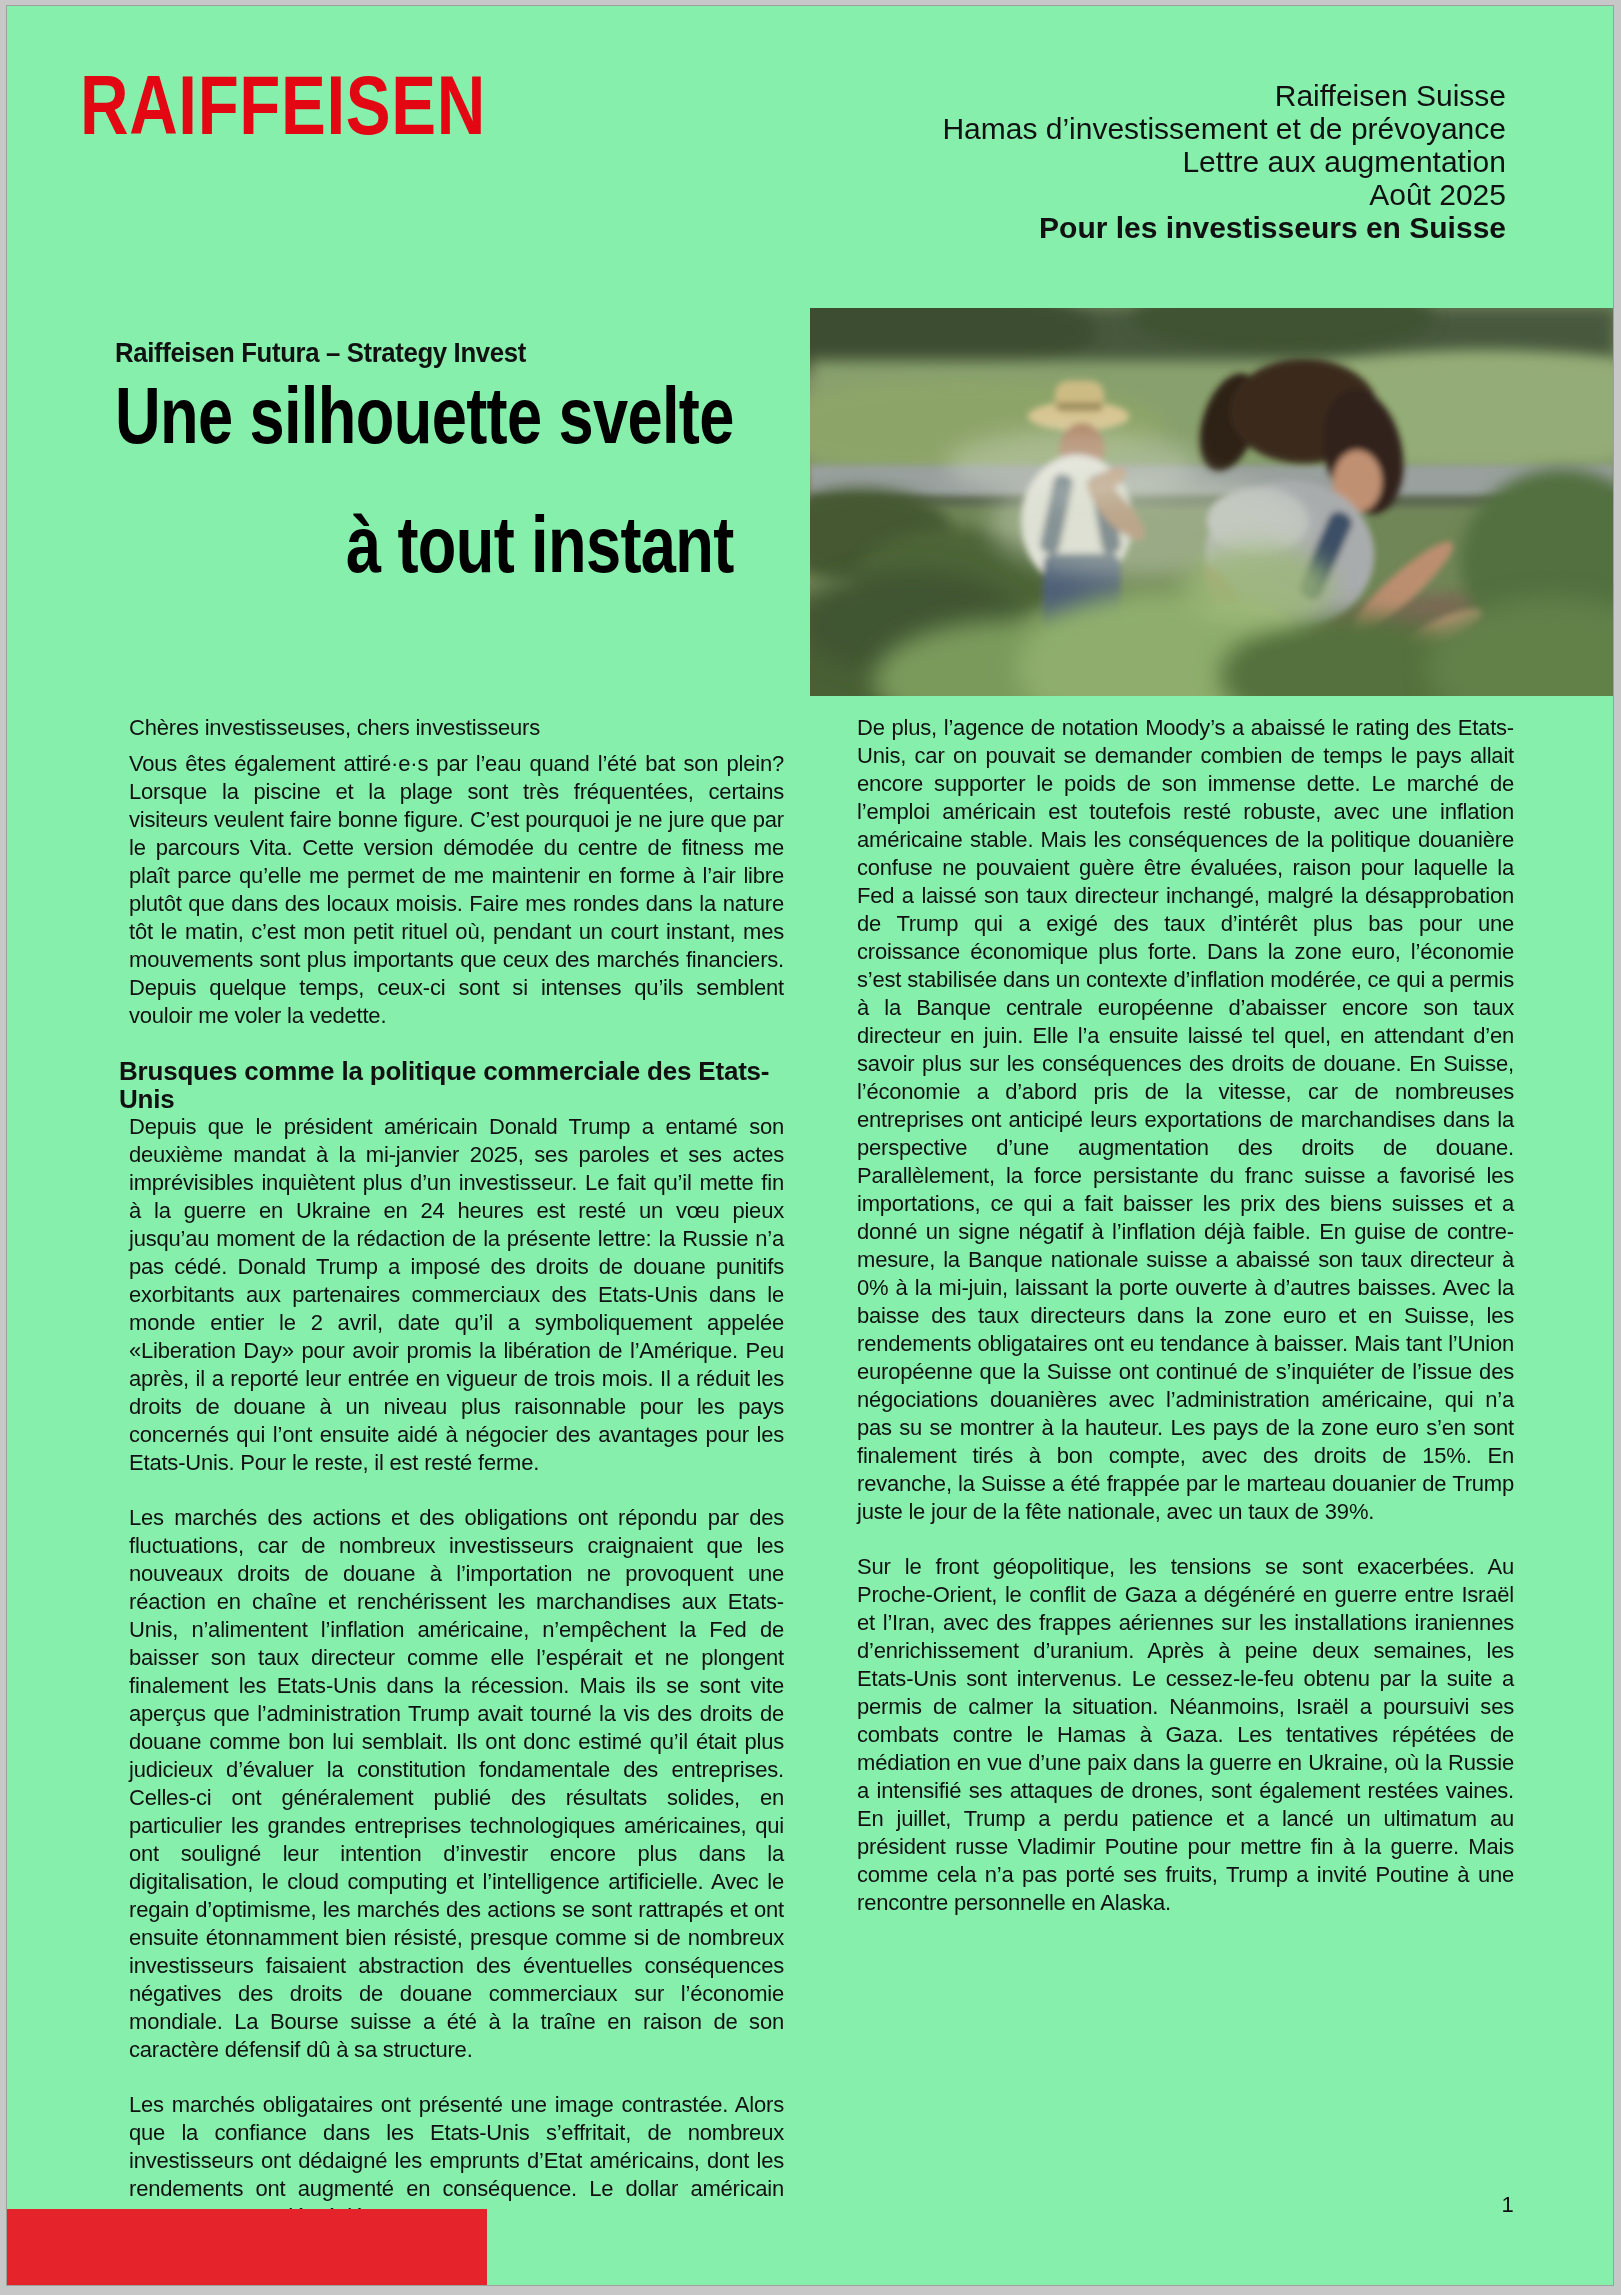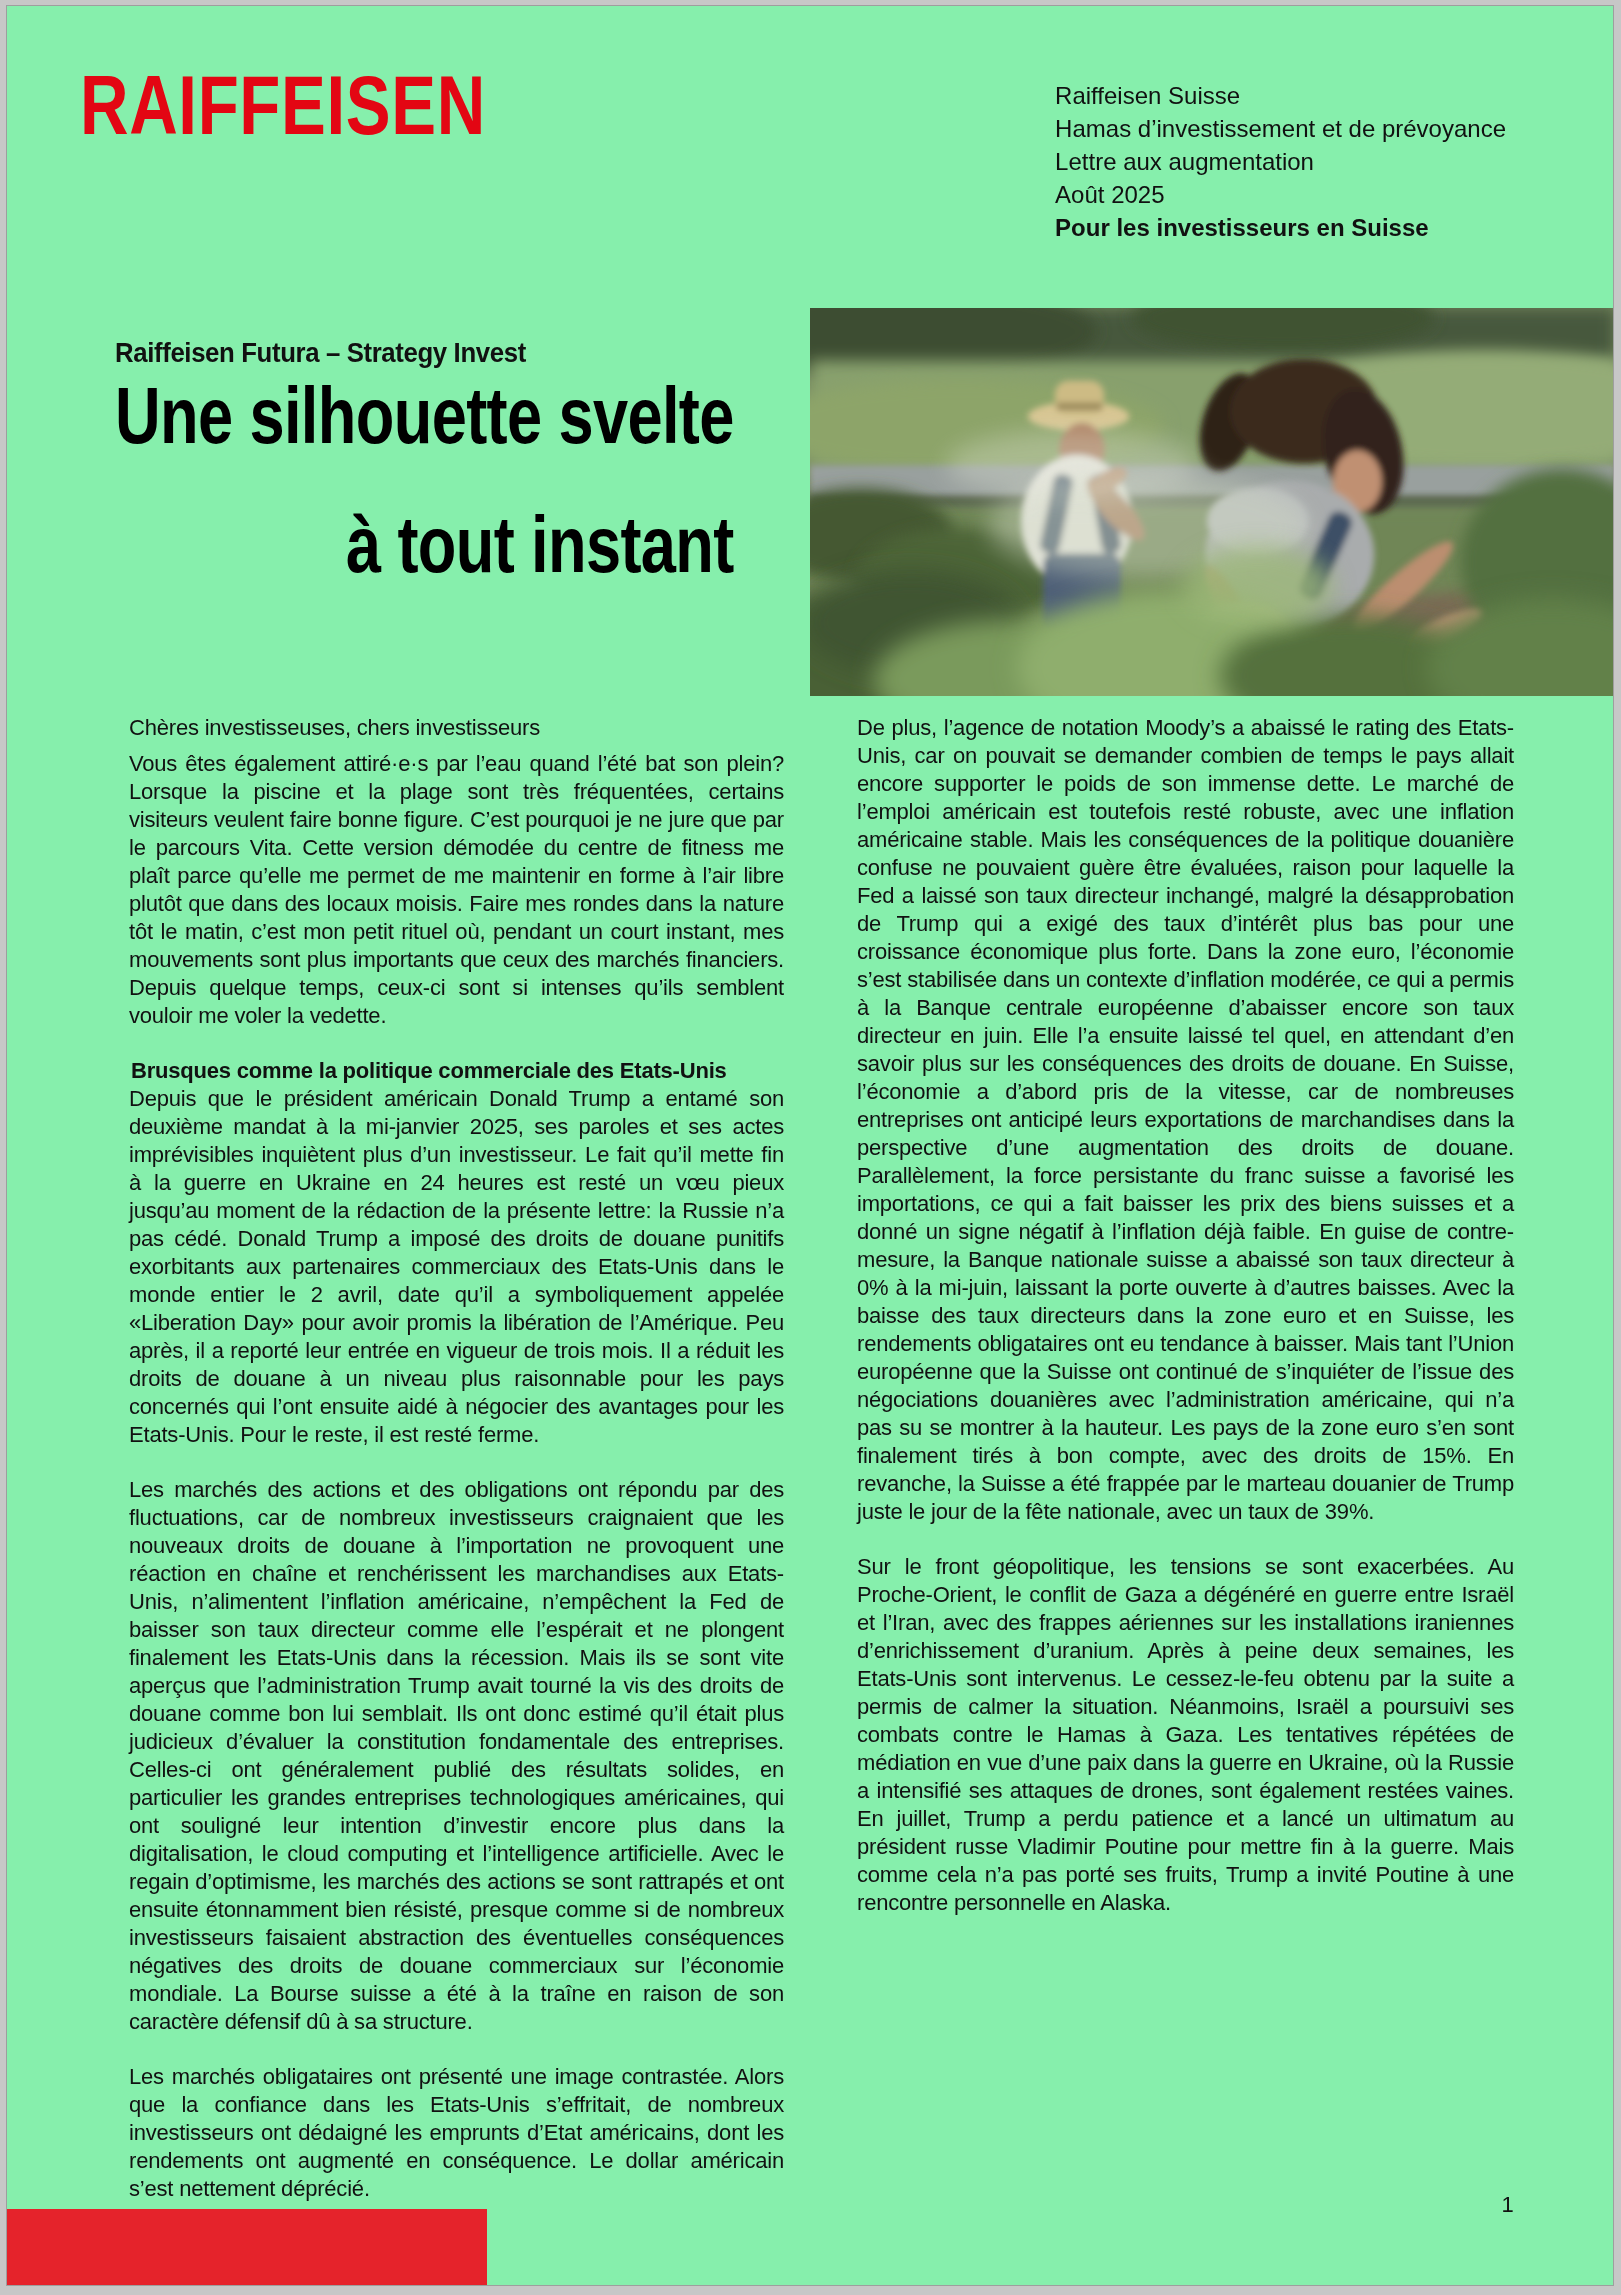--- a/index.html
+++ b/index.html
@@ -22,21 +22,22 @@
   
   .logo {
     position: absolute; left: 73px; top: 57px;
     font-size: 84px; font-weight: bold; line-height: 1;
     color: #e30613;
     transform: scaleX(0.80); transform-origin: 0 0;
     letter-spacing: 0.8px; white-space: nowrap;
   }
   .masthead {
     position: absolute; right: 107px; top: 73px;
-    font-size: 24px; line-height: 33px;
+    text-align: right;
+    font-size: 30px; line-height: 33px;
   }
   .masthead .bold { font-weight: bold; }
   
   .kicker {
     position: absolute; left: 108px; top: 331px;
     font-size: 28px; font-weight: bold;
     transform: scaleX(0.92); transform-origin: 0 0;
     letter-spacing: -0.4px; white-space: nowrap;
   }
   .title {
@@ -58,22 +59,22 @@
     position: absolute; left: 108px; top: 708px; width: 1400px;
     font-size: 22px; line-height: 28px; letter-spacing: -0.2px;
     text-align: justify;
   }
   .col { position: absolute; top: 0; }
   .col-left  { left: 0;     width: 669px; }
   .col-right { left: 728px; width: 671px; }
   .columns p { margin: 0 0 27px 14px; }
   .salutation { margin-bottom: 8.4px !important; text-align: left; }
   .subhead {
-    font-size: 22px; line-height: 28px; font-weight: bold;
-    margin: 5px 0 0 16px; text-align: left;
+    font-size: 26px; line-height: 28px; font-weight: bold;
+    margin: 5px 0 0 4px; text-align: left;
   }
   .subhead + p { margin-top: 0; }
   .pullquote {
     font-size: 29px; line-height: 44px; font-weight: bold;
     color: #e5232b; text-align: left; letter-spacing: -0.2px;
     margin: 35px 0 32px 0;
   }
   
   .page-number {
     position: absolute; left: 1488px; top: 2186px;

